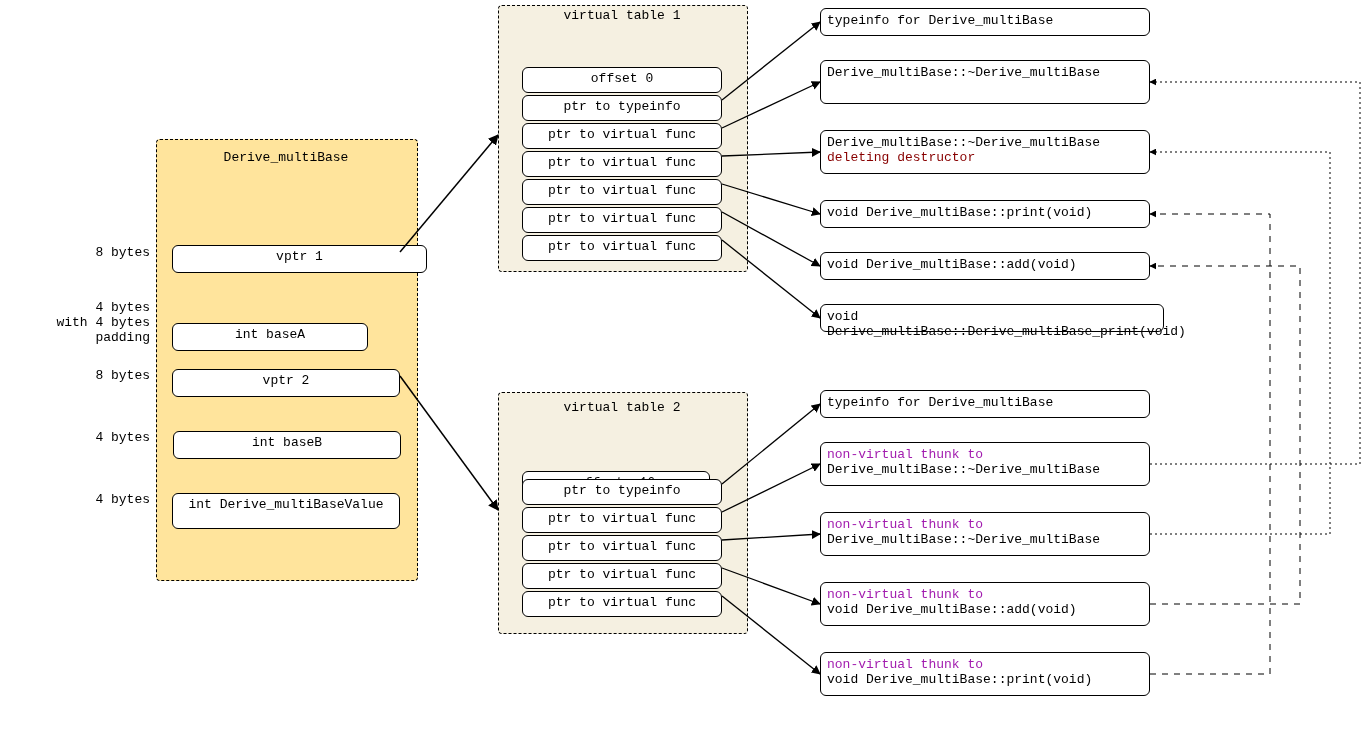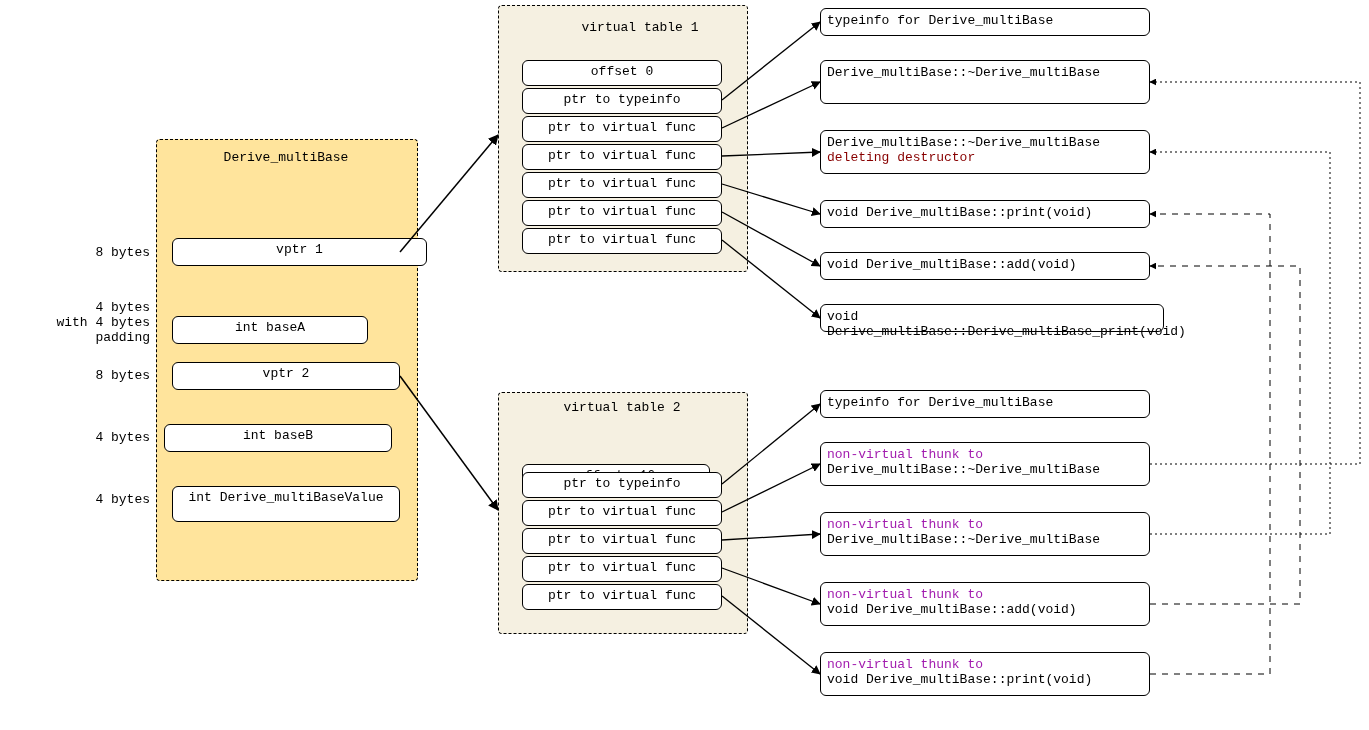--- a/index.html
+++ b/index.html
@@ -21,20 +21,21 @@
     box-sizing: border-box;
   }
   .cell {
     position: absolute;
     background: #fff;
     border: 1.5px solid #000;
     border-radius: 6px;
     text-align: center;
     padding: 3px 0;
     box-sizing: border-box;
+    margin-top: 7px;
   }
   .label {
     position: absolute;
     text-align: right;
   }
   .panel-yellow {
     position: absolute;
     background: #ffe49c;
     border: 1px dashed #000;
     border-radius: 4px;
@@ -64,27 +65,27 @@
 <div class="cell" style="left:172px; top:238px; width:255px; height:28px;">vptr 1</div>
 
 <div class="label" style="left:10px; top:300px; width:140px; white-space:pre-line; text-align:right;"><span>4 bytes
 with 4 bytes padding</span></div>
 <div class="cell" style="left:172px; top:316px; width:196px; height:28px;">int baseA</div>
 
 <div class="label" style="left:10px; top:368px; width:140px;"><span>8 bytes</span></div>
 <div class="cell" style="left:172px; top:362px; width:228px; height:28px;">vptr 2</div>
 
 <div class="label" style="left:10px; top:430px; width:140px;"><span>4 bytes</span></div>
-<div class="cell" style="left:164px; top:424px; width:228px; height:28px;">int baseB</div>
+<div class="cell" style="left:173px; top:424px; width:228px; height:28px;">int baseB</div>
 
 <div class="label" style="left:10px; top:492px; width:140px;"><span>4 bytes</span></div>
 <div class="cell" style="left:172px; top:486px; width:228px; height:36px;">int Derive_multiBaseValue</div>
 
 <div class="panel-cream" style="left:498px; top:5px; width:248px; height:265px;"></div>
-<div class="panel-title" style="left:498px; top:20px; width:248px;padding-left:18px;">virtual table 1</div>
+<div class="panel-title" style="left:498px; top:8px; width:248px;">virtual table 1</div>
 
 <div class="cell" style="left:522px; top:60px;  width:200px; height:26px;">offset 0</div>
 <div class="cell" style="left:522px; top:88px;  width:200px; height:26px;">ptr to typeinfo</div>
 <div class="cell" style="left:522px; top:116px; width:200px; height:26px;">ptr to virtual func</div>
 <div class="cell" style="left:522px; top:144px; width:200px; height:26px;">ptr to virtual func</div>
 <div class="cell" style="left:522px; top:172px; width:200px; height:26px;">ptr to virtual func</div>
 <div class="cell" style="left:522px; top:200px; width:200px; height:26px;">ptr to virtual func</div>
 <div class="cell" style="left:522px; top:228px; width:200px; height:26px;">ptr to virtual func</div>
 
 <div class="panel-cream" style="left:498px; top:392px; width:248px; height:240px;"></div>

